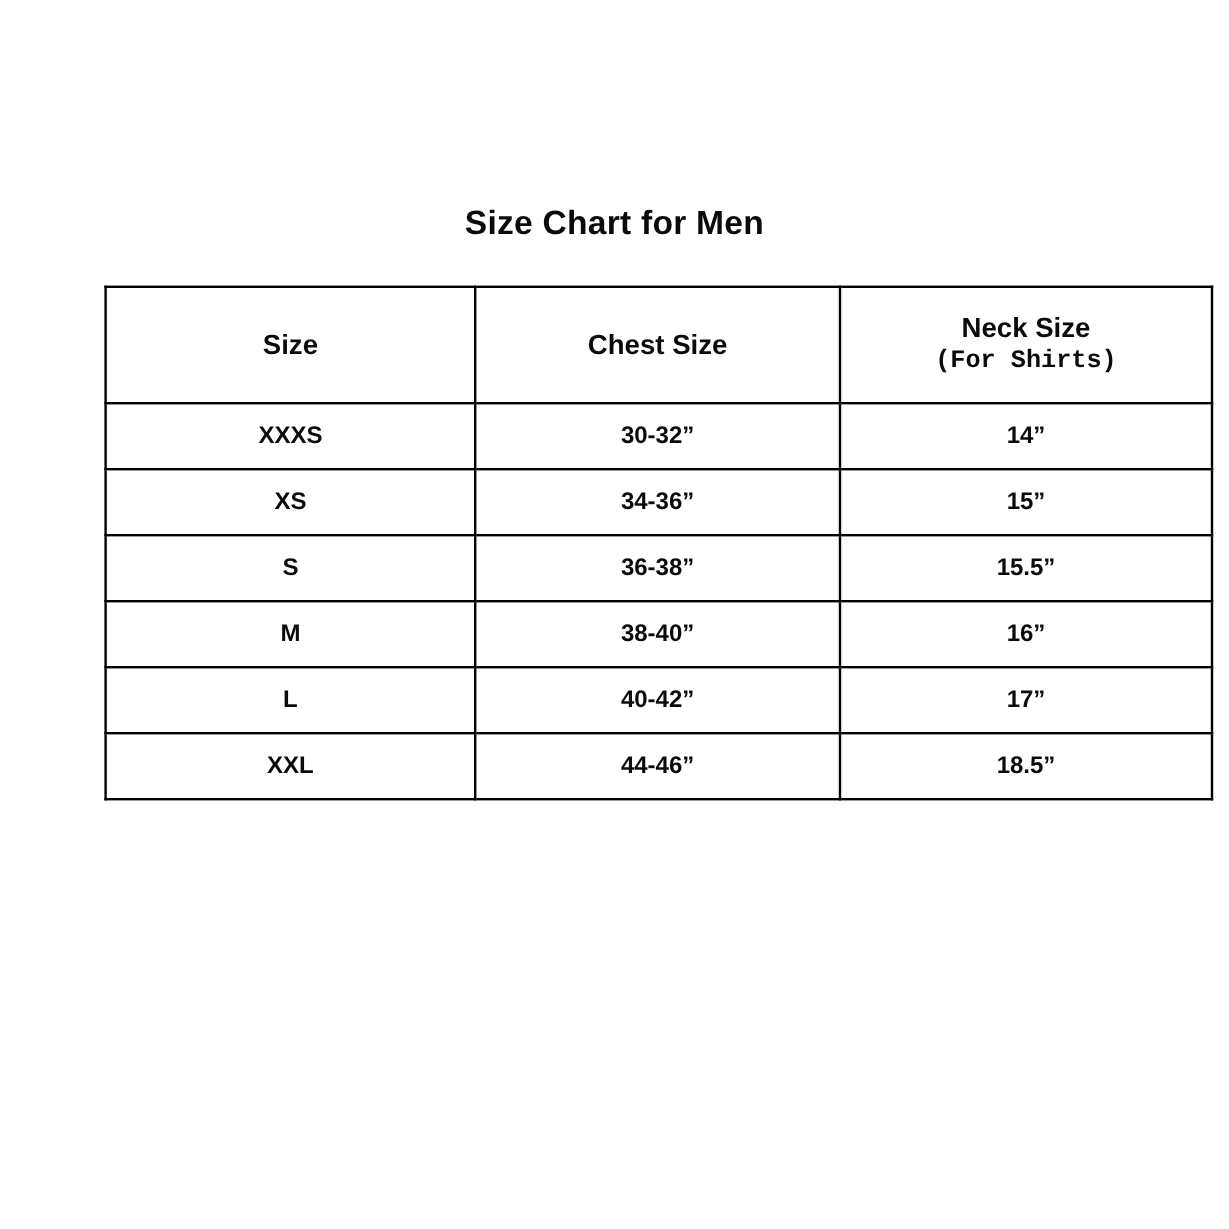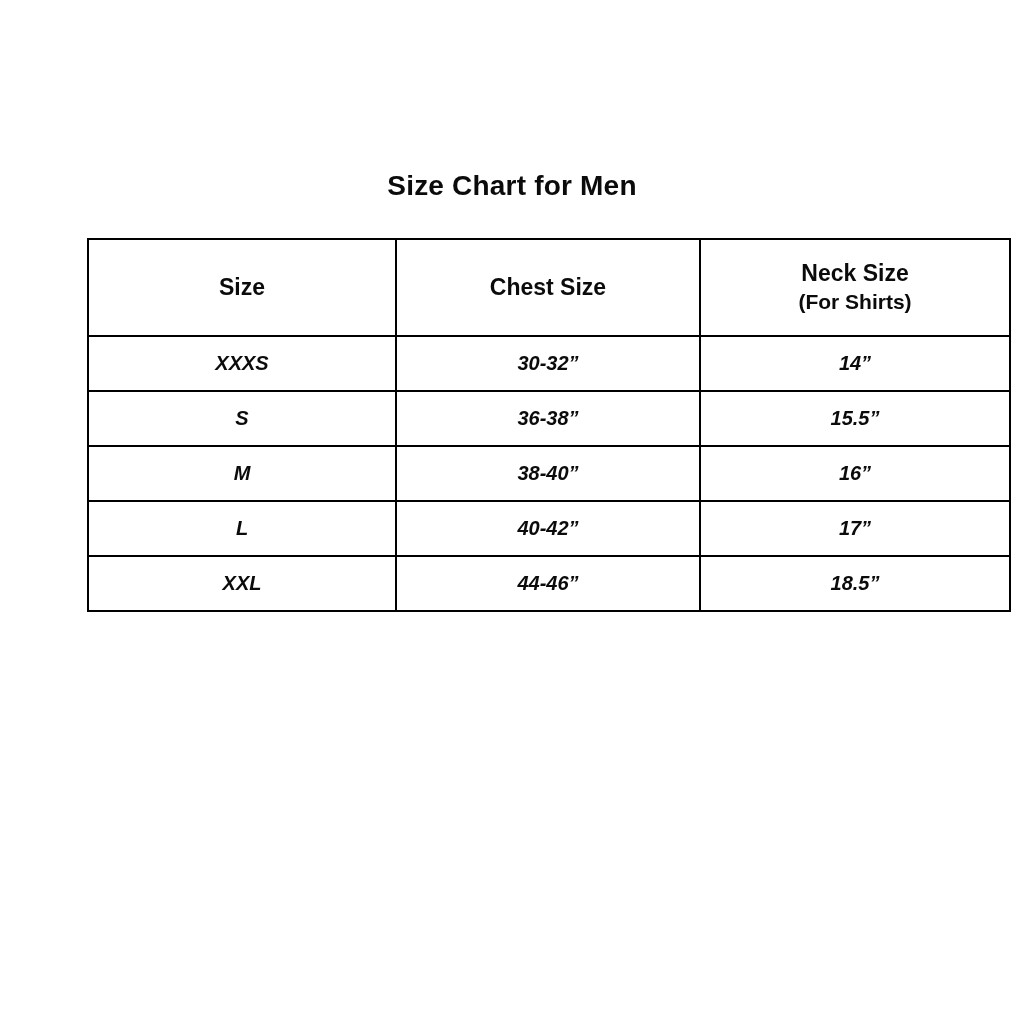--- a/index.html
+++ b/index.html
@@ -61,26 +61,26 @@
   table.size-table thead th {
     height: 95px;
     font-size: 23px;
     line-height: 1.28;
     padding: 0 4px;
   }
   table.size-table thead th .sub {
     display: block;
     font-size: 21px;
     font-weight: bold;
+    font-family: Liberation Mono, monospace;
   }
   table.size-table tbody td {
     height: 53px;
     font-size: 20px;
     padding: 0 0;
-    font-style: italic;
   }
   table.size-table tbody td.size-cell {
     font-size: 20px;
   }
 </style>
 </head>
 <body>
 
 <div class="page">
 
@@ -107,20 +107,25 @@
           </th>
         </tr>
       </thead>
       <tbody>
         <tr>
           <td class="size-cell">XXXS</td>
           <td>30-32”</td>
           <td>14”</td>
         </tr>
         <tr>
+          <td class="size-cell">XS</td>
+          <td>34-36”</td>
+          <td>15”</td>
+        </tr>
+        <tr>
           <td class="size-cell">S</td>
           <td>36-38”</td>
           <td>15.5”</td>
         </tr>
         <tr>
           <td class="size-cell">M</td>
           <td>38-40”</td>
           <td>16”</td>
         </tr>
         <tr>

